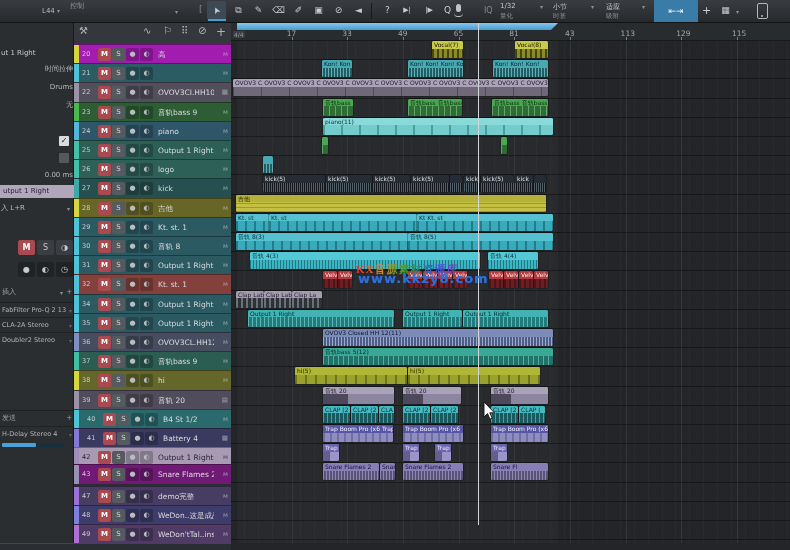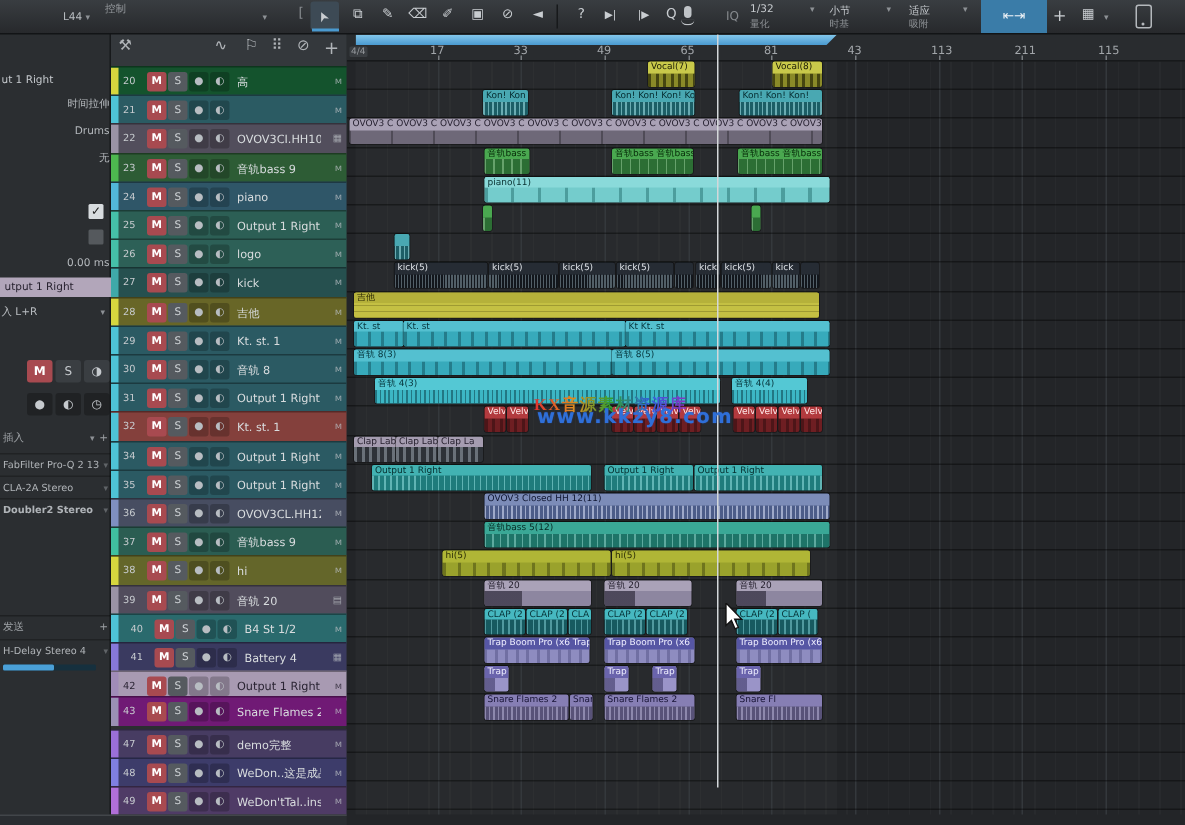--- a/index.html
+++ b/index.html
@@ -178,39 +178,39 @@
     <span class="insbtn" style="left:56px;"><span>◑</span></span>
   </div>
   <div class="abs" style="left:0;top:240px;width:73px;height:17px;">
     <span class="insbtn" style="left:18px;background:rgba(0,0,0,.25);"><span>●</span></span>
     <span class="insbtn" style="left:37px;background:rgba(0,0,0,.25);"><span>◐</span></span>
     <span class="insbtn" style="left:56px;background:rgba(0,0,0,.25);"><span>◷</span></span>
   </div>
   <div class="insrow sechead" style="top:263px;"><span>插入</span><span class="caret" style="position:absolute;right:12px;">▾</span><span style="position:absolute;right:3px;color:#9da1a5;">+</span></div>
   <div class="insrow fxrow" style="top:280px;"><span>FabFilter Pro-Q 2 13</span><span class="caret">▾</span></div>
   <div class="insrow fxrow" style="top:295px;"><span>CLA-2A Stereo</span><span class="caret">▾</span></div>
-  <div class="insrow fxrow" style="top:310px;font-weight:bold;"><span>Doubler2 Stereo</span><span class="caret">▾</span></div>
+  <div class="insrow fxrow" style="top:310px;"><span>Doubler2 Stereo</span><span class="caret">▾</span></div>
   <div class="insrow sechead" style="top:388px;border-top:1px solid rgba(0,0,0,.3);"><span>发送</span><span style="position:absolute;right:3px;color:#9da1a5;">+</span></div>
   <div class="insrow fxrow" style="top:404px;"><span>H-Delay Stereo 4</span><span class="caret">▾</span></div>
   <div class="levelbar" style="top:421px;">
       <div class="levelfill"></div>
     </div>
 </div>
 
 <div id="tracklist" class="abs">
   <div id="tlheader">
     <span class="tlico" style="left:5px;">⚒</span>
     <span class="tlico" style="left:69px;">∿</span>
     <span class="tlico" style="left:89px;">⚐</span>
     <span class="tlico" style="left:107px;">⠿</span>
     <span class="tlico" style="left:124px;">⊘</span>
     <span class="tlico" style="left:142px;font-size:12px;">+</span>
   </div>
   <div id="track-rows">
-      <div class="trow" style="top: 22px; height: 19.2px; background: #14532d;">
+      <div class="trow" style="top: 22px; height: 19.2px; background: #a21caf;">
         <div class="ttab" style="background: rgb(214, 214, 62);"></div>
         <div class="tnum" style="left: 8px; color: rgb(200, 204, 208); line-height: 19.2px;">20</div>
         <div class="tbtn m" style="left: 24px; top: 3px;">M</div>
         <div class="tbtn s" style="left: 38px; top: 3px;">S</div>
         <div class="tbtn g" style="left: 52px; top: 3px;">●</div>
         <div class="tbtn g" style="left: 66px; top: 3px;">◐</div>
         <div class="tname" style="left: 84px; color: rgb(216, 220, 222); line-height: 19.2px;">高</div>
         <div class="ticon" style="color: rgb(184, 189, 194); line-height: 19.2px;">ᴍ</div>
       </div>
       <div class="trow" style="top: 41.2px; height: 19.2px; background: rgb(43, 91, 99);">
@@ -729,21 +729,21 @@
       <div class="rnum" style="left: 166.98px;">49</div>
       <div class="rtick" style="left: 171.98px;"></div>
       <div class="rnum" style="left: 222.64px;">65</div>
       <div class="rtick" style="left: 227.64px;"></div>
       <div class="rnum" style="left: 278.3px;">81</div>
       <div class="rtick" style="left: 283.3px;"></div>
       <div class="rnum" style="left: 333.96px;">43</div>
       <div class="rtick" style="left: 338.96px;"></div>
       <div class="rnum" style="left: 389.62px;">113</div>
       <div class="rtick" style="left: 394.62px;"></div>
-      <div class="rnum" style="left: 445.28px;">211</div>
+      <div class="rnum" style="left: 445.28px;">129</div>
       <div class="rtick" style="left: 450.28px;"></div>
       <div class="rnum" style="left: 500.94px;">115</div>
       <div class="rtick" style="left: 505.94px;"></div>
     </div>
   <div id="playhead"></div>
 </div>
 
 <div id="wm1" class="abs">KX音源素材资源库</div>
 <div id="wm2" class="abs">www.kkzy8.com</div>
 <div id="footstrip" class="abs"></div>

